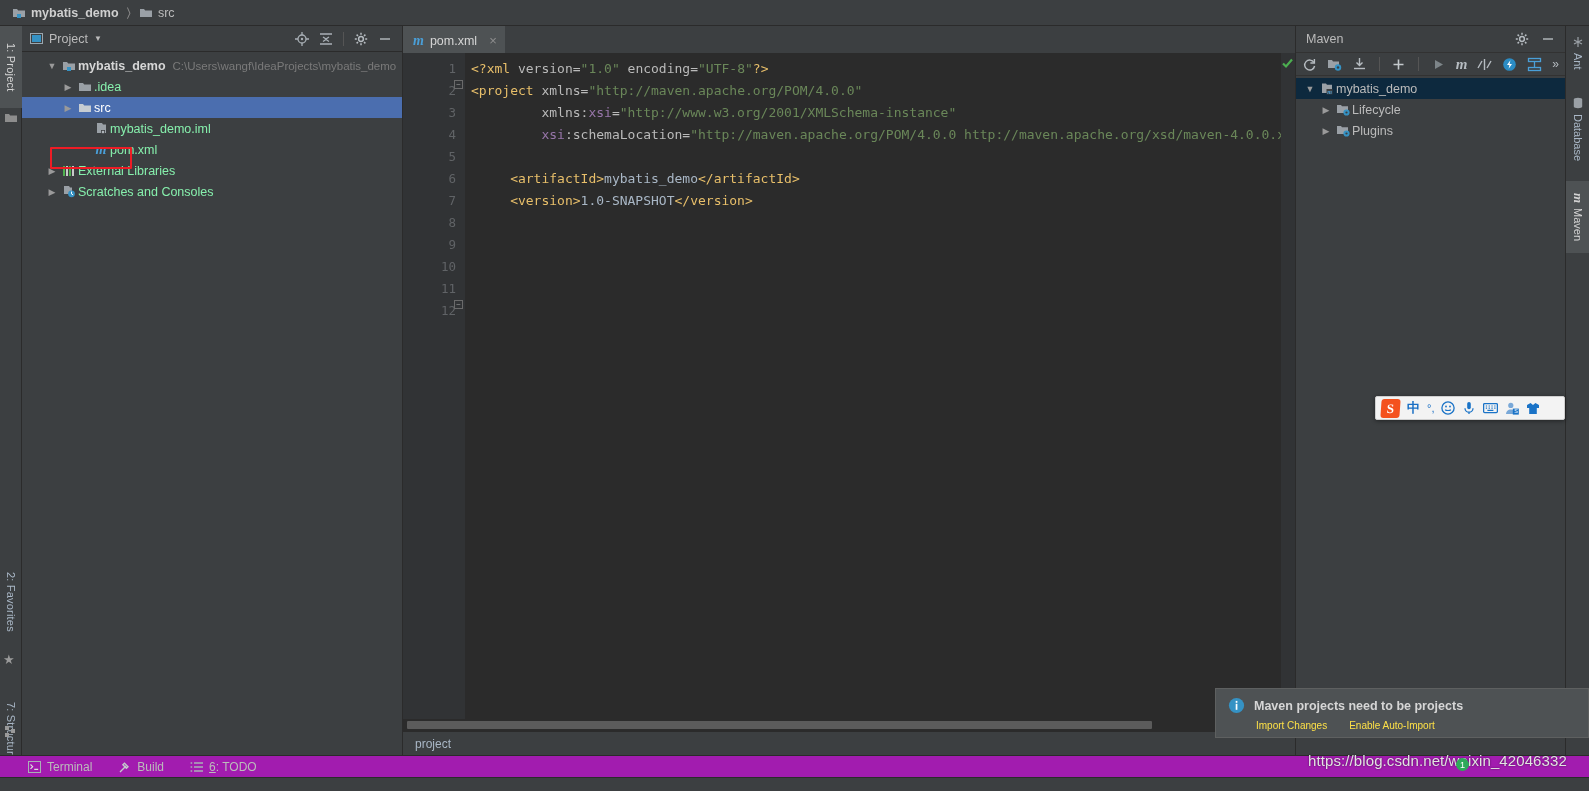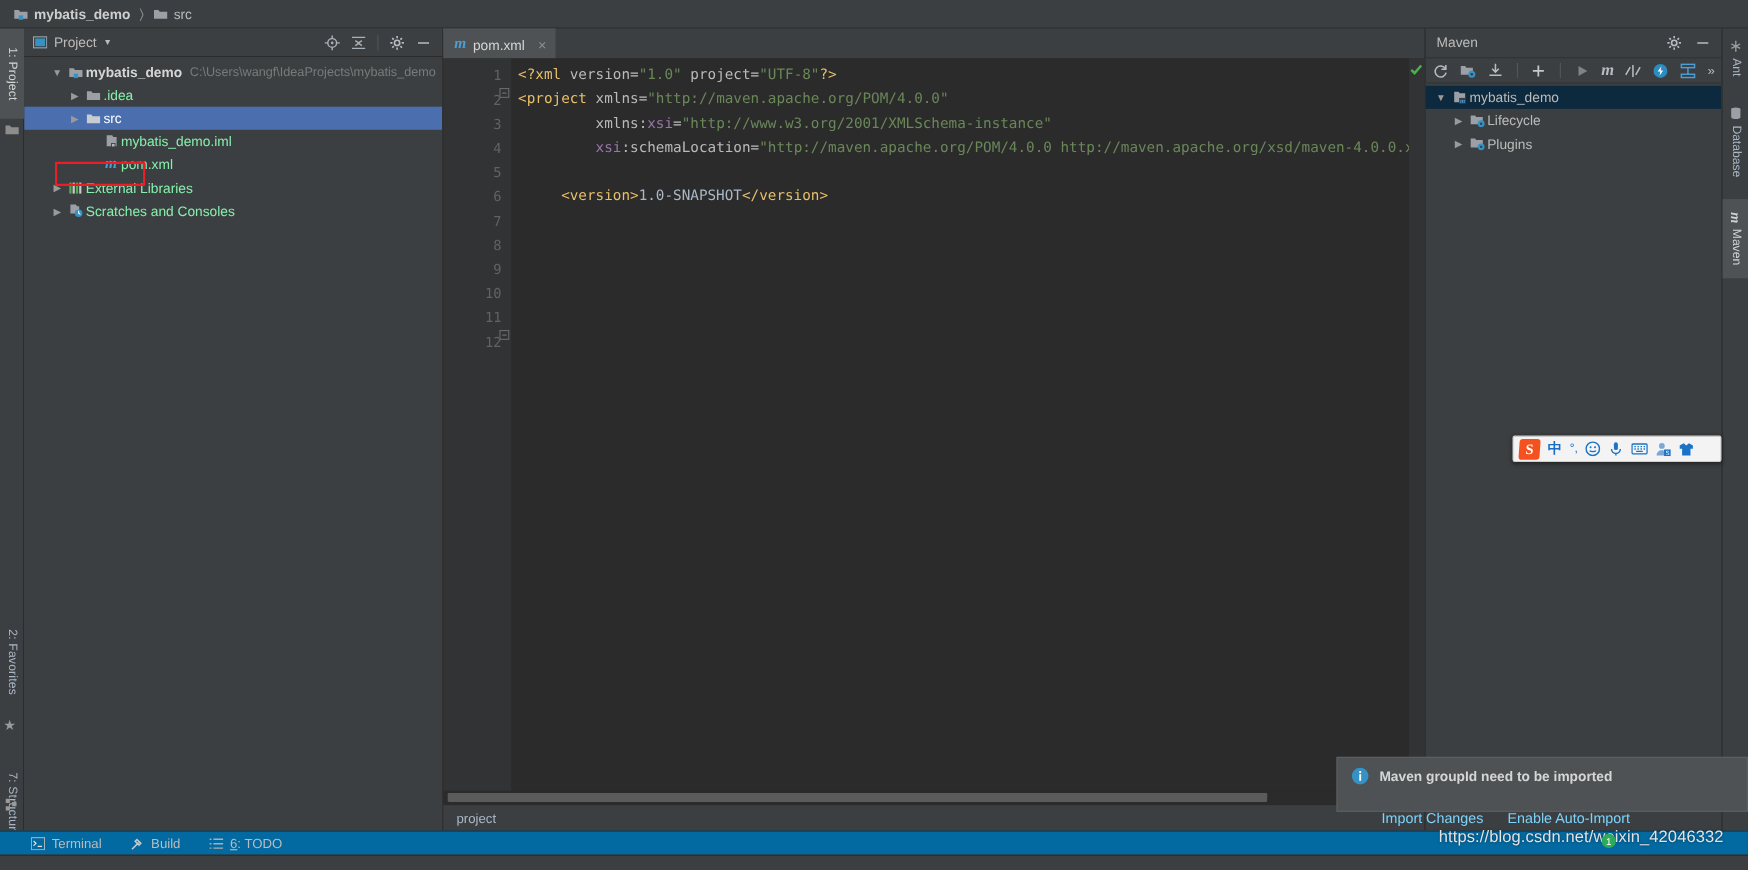--- a/index.html
+++ b/index.html
@@ -152,41 +152,41 @@
     writing-mode:vertical-rl; text-orientation:mixed;
     font-size:11px; color:#a9b7c6;
     display:flex; align-items:center; justify-content:center; gap:5px;
     white-space:nowrap;
   }
   .rtab.sel { background:#4e5254; color:#d4d4d4; }
 
   
   .bottom-strip {
     position:absolute; left:0; top:755px; width:1589px; height:22px;
-    background:#0369a1; display:flex; align-items:center;
+    background:#a21caf; display:flex; align-items:center;
     padding-left:28px; gap:26px; border-top:1px solid #2b2b2b;
   }
   .btab { display:flex; align-items:center; gap:6px; font-size:12px; color:#bbbbbb; }
   .btab .u { text-decoration:underline; }
 
   .statusbar {
     position:absolute; left:0; top:777px; width:1589px; height:14px;
     background:#3c3f41; border-top:1px solid #2b2b2b;
   }
 
   
   .balloon {
     position:absolute; left:1215px; top:688px; width:374px; height:50px;
     background:#4e5254; border:1px solid #5e6060;
     padding:8px 12px 0 12px;
   }
   .balloon .line1 { display:flex; align-items:center; gap:9px; }
   .balloon .msg { font-size:12.5px; color:#d6d6d6; font-weight:bold; }
   .balloon .links { margin-top:6px; margin-left:28px; display:flex; gap:22px; }
-  .balloon .lnk { color:#7dd3fc; font-size:13px; cursor:pointer;margin-top:16px; }
+  .balloon .lnk { color:#fde047; font-size:10px; cursor:pointer; }
 
   
   .ime {
     position:absolute; left:1375px; top:396px; width:190px; height:24px;
     background:#f3f3f3; border:1px solid #cfcfcf; border-radius:2px;
     display:flex; align-items:center; gap:7px; padding:0 5px;
     box-shadow:0 1px 4px rgba(0,0,0,.45);
   }
   .ime .sog {
     width:19px; height:19px; background:#f4511e; border-radius:3px;
@@ -410,25 +410,26 @@
         <div class="ln">8</div>
         <div class="ln">9</div>
         <div class="ln">10</div>
         <div class="ln">11</div>
         <div class="ln">12</div>
         <div class="fold" style="top:27px;">−</div>
         <div class="fold" style="top:247px;">−</div>
       </div>
 
       <div class="code">
-        <div class="cline"><span class="pi">&lt;?xml </span><span class="attr">version=</span><span class="str">"1.0"</span><span class="attr"> project=</span><span class="str">"UTF-8"</span><span class="pi">?&gt;</span></div>
+        <div class="cline"><span class="pi">&lt;?xml </span><span class="attr">version=</span><span class="str">"1.0"</span><span class="attr"> encoding=</span><span class="str">"UTF-8"</span><span class="pi">?&gt;</span></div>
         <div class="cline"><span class="tag">&lt;project </span><span class="attr">xmlns=</span><span class="str">"http://maven.apache.org/POM/4.0.0"</span></div>
         <div class="cline"><span class="attr">         xmlns:</span><span class="attrn">xsi</span><span class="attr">=</span><span class="str">"http://www.w3.org/2001/XMLSchema-instance"</span></div>
         <div class="cline"><span class="attr">         </span><span class="attrn">xsi</span><span class="attr">:schemaLocation=</span><span class="str">"http://maven.apache.org/POM/4.0.0 http://maven.apache.org/xsd/maven-4.0.0.xs</span></div>
         <div class="cline"></div>
+        <div class="cline"><span class="tag">     &lt;artifactId&gt;</span><span class="txtv">mybatis_demo</span><span class="tag">&lt;/artifactId&gt;</span></div>
         <div class="cline"><span class="tag">     &lt;version&gt;</span><span class="txtv">1.0-SNAPSHOT</span><span class="tag">&lt;/version&gt;</span></div>
         <div class="cline"></div>
         <div class="cline"></div>
       </div>
 
       <div class="marker-bar">
         <span class="check">
           <svg width="11" height="11" viewBox="0 0 11 11">
             <path d="M1 5.5l3 3L10 1.5" stroke="#4caf50" stroke-width="2.2" fill="none"></path>
           </svg>
@@ -611,21 +612,21 @@
 
   <div class="balloon">
     <div class="line1">
       <span>
         <svg width="17" height="17" viewBox="0 0 17 17">
           <circle cx="8.5" cy="8.5" r="7.6" fill="#3592c4"></circle>
           <rect x="7.7" y="6.8" width="1.7" height="6" fill="#fff"></rect>
           <rect x="7.7" y="3.9" width="1.7" height="1.9" fill="#fff"></rect>
         </svg>
       </span>
-      <span class="msg">Maven groupId need to be imported</span>
+      <span class="msg">Maven projects need to be projects</span>
     </div>
     <div class="links">
       <span class="lnk">Import Changes</span>
       <span class="lnk">Enable Auto-Import</span>
     </div>
   </div>
 
   <div class="ime">
     <span class="sog">S</span>
     <span class="zh">中</span>

